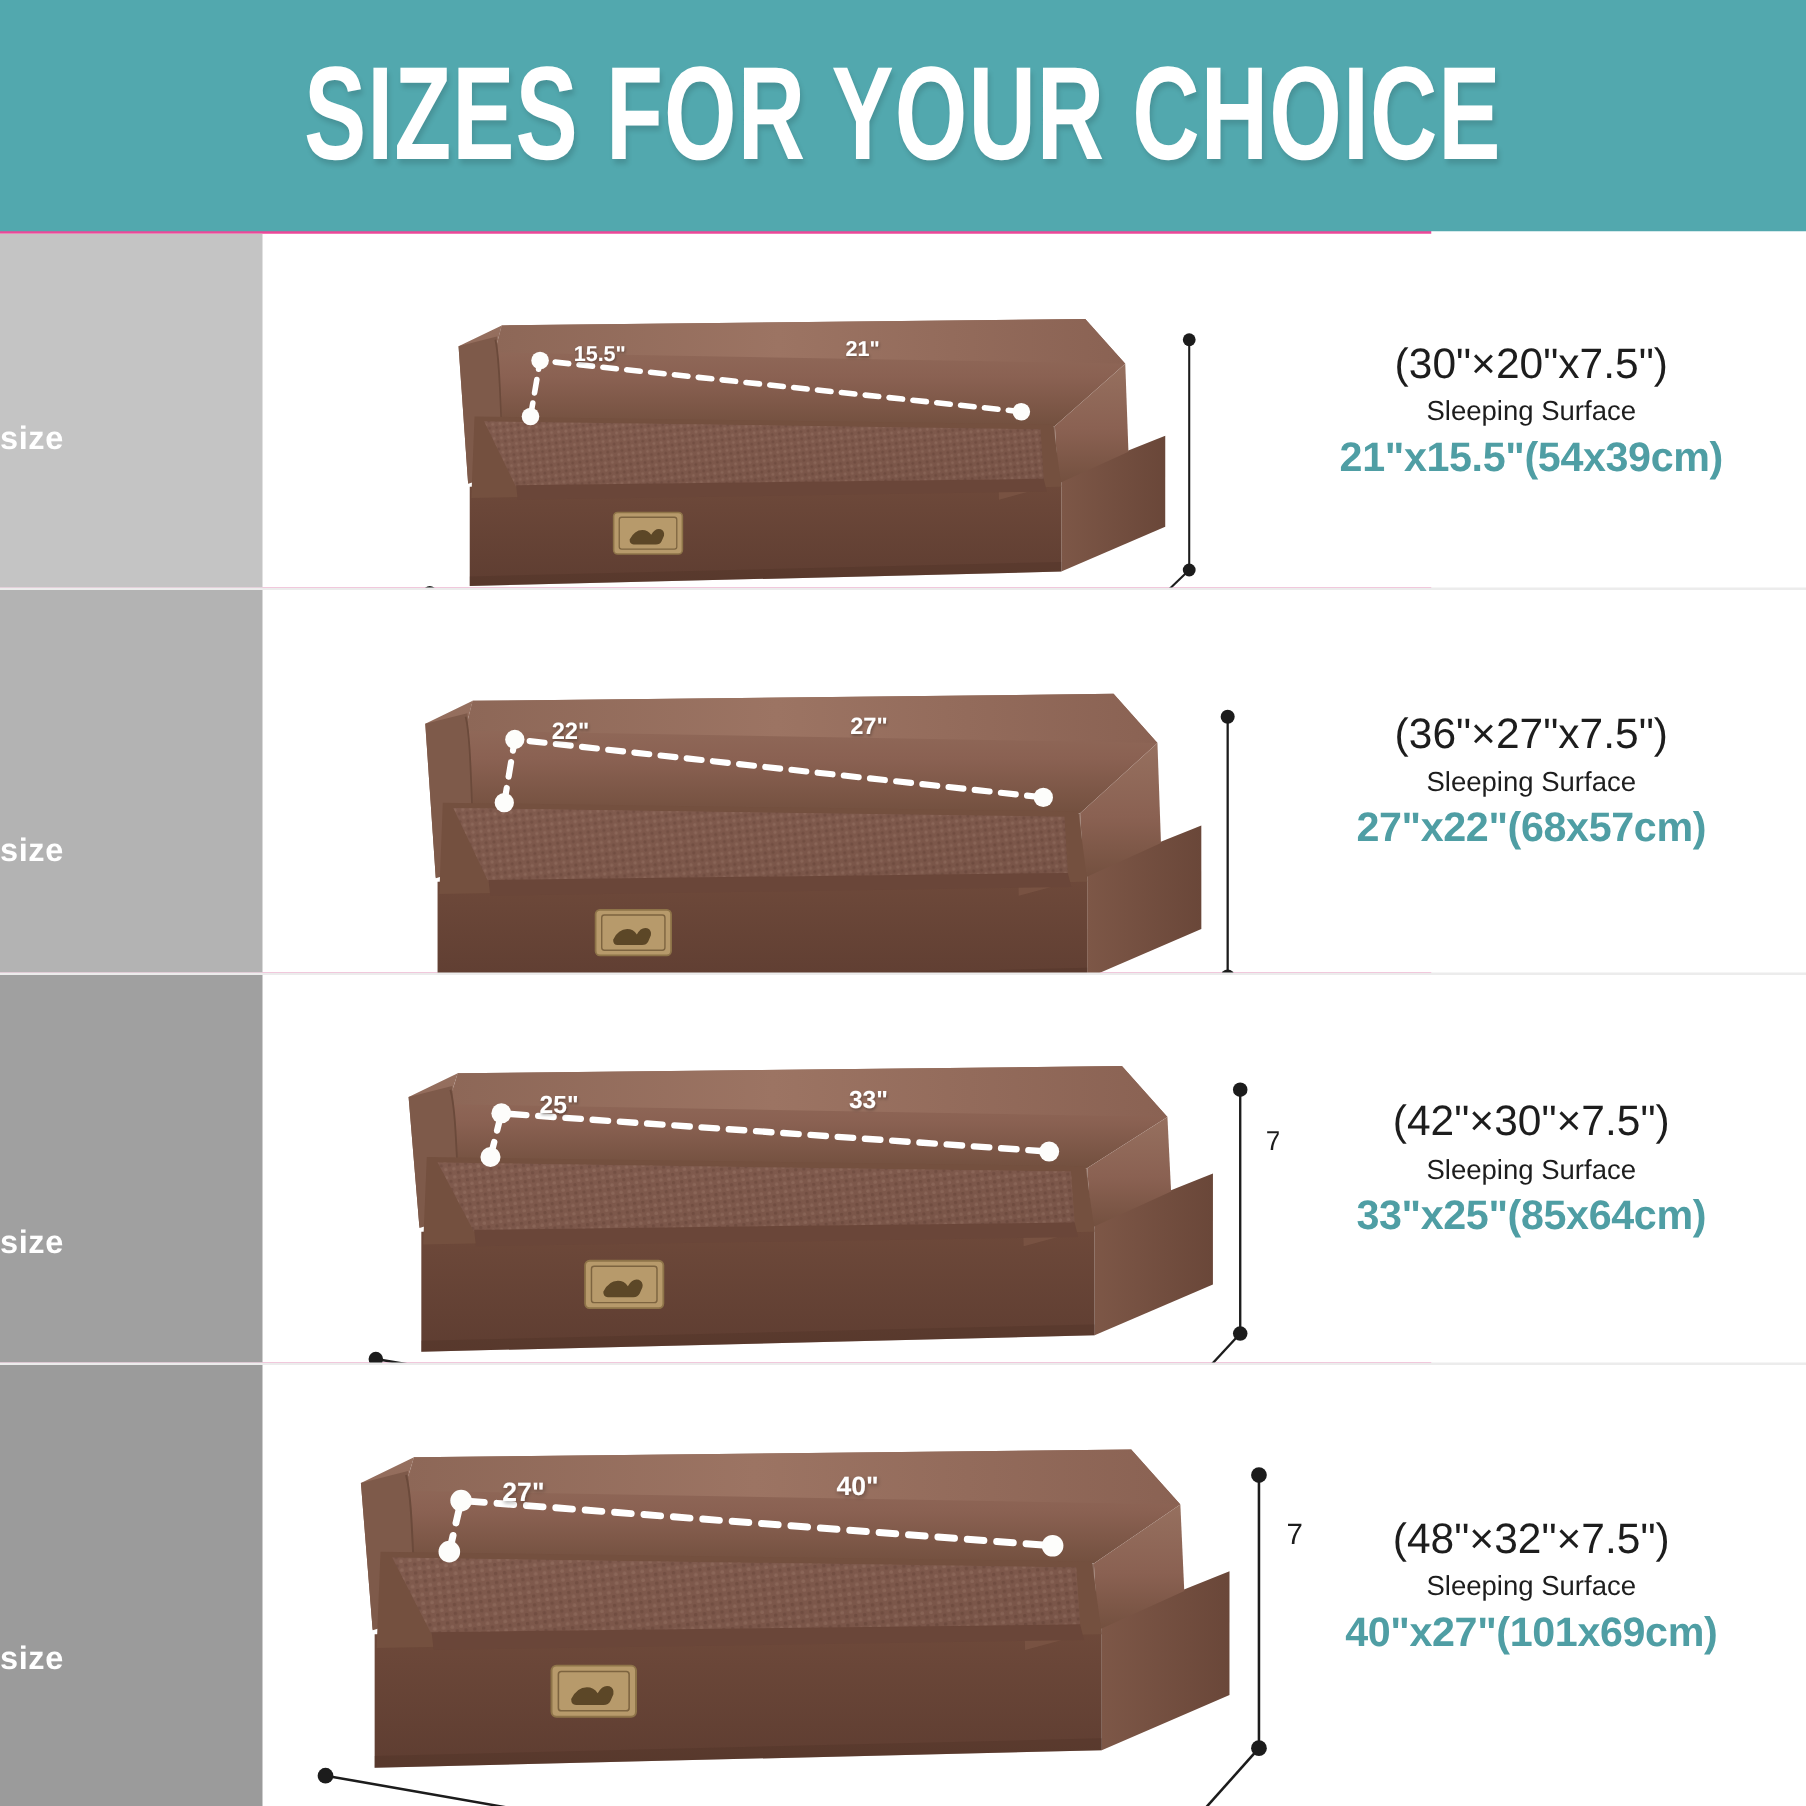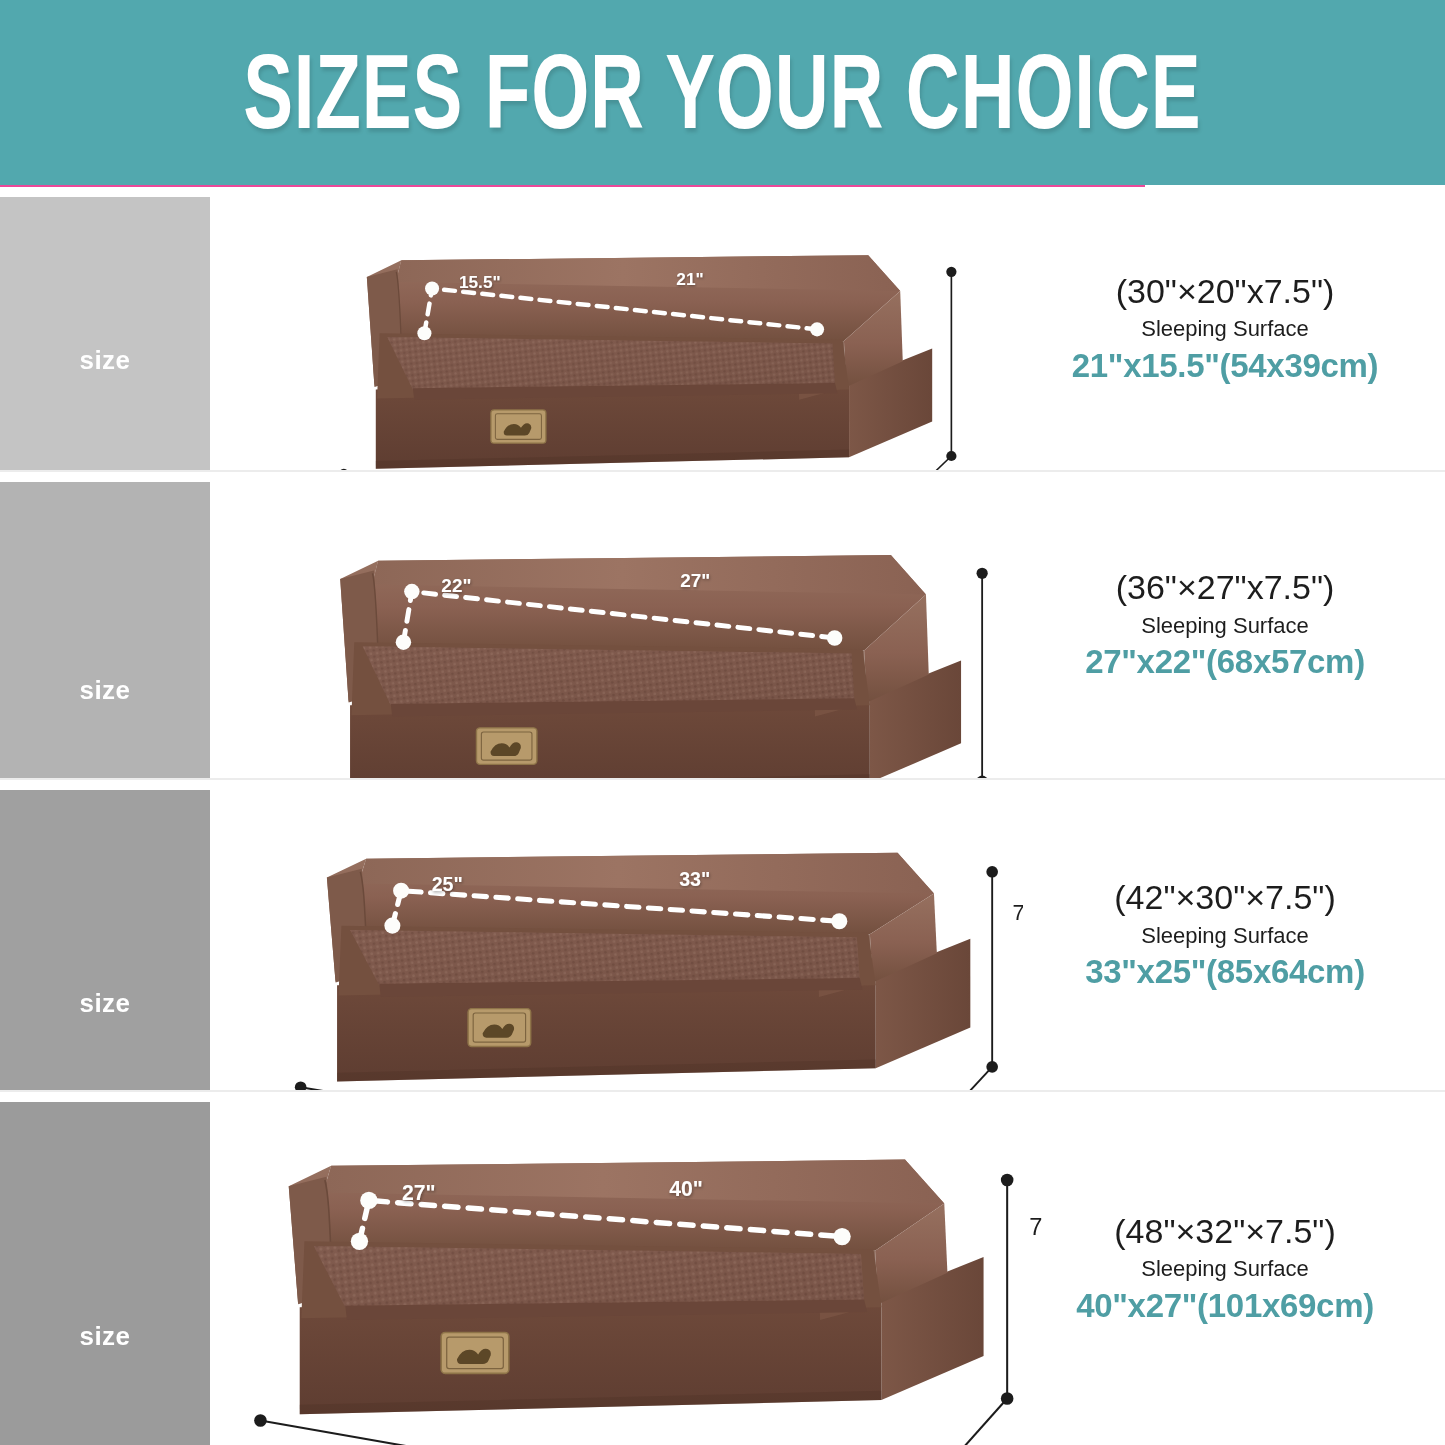--- a/index.html
+++ b/index.html
@@ -31,22 +31,22 @@
 
   
   .row { position: absolute; left: 0; width: 1445px; background: #fff; }
   .row-sep {
     position: absolute; left: 0; width: 1445px; height: 2px;
     background: #ececec;
   }
 
   
   .size-cell {
-    position: absolute; left: 0; top: 10px; width: 210px; height: 100%;
-    display: flex; align-items: center; justify-content: center;
+    position: absolute; left: 0; top: 0; width: 210px; height: 100%;
+    display: flex; align-items: center; 
   }
   .size-label {
     color: #ffffff; font-weight: 700; font-size: 26px;
     letter-spacing: 0.5px;
     transform: translateY(26px);
   }
   .row1 .size-label { transform: translateY(22px); }
   .row2 .size-label { transform: translateY(55px); }
   .row3 .size-label { transform: translateY(58px); }
   .row4 .size-label { transform: translateY(58px); }

